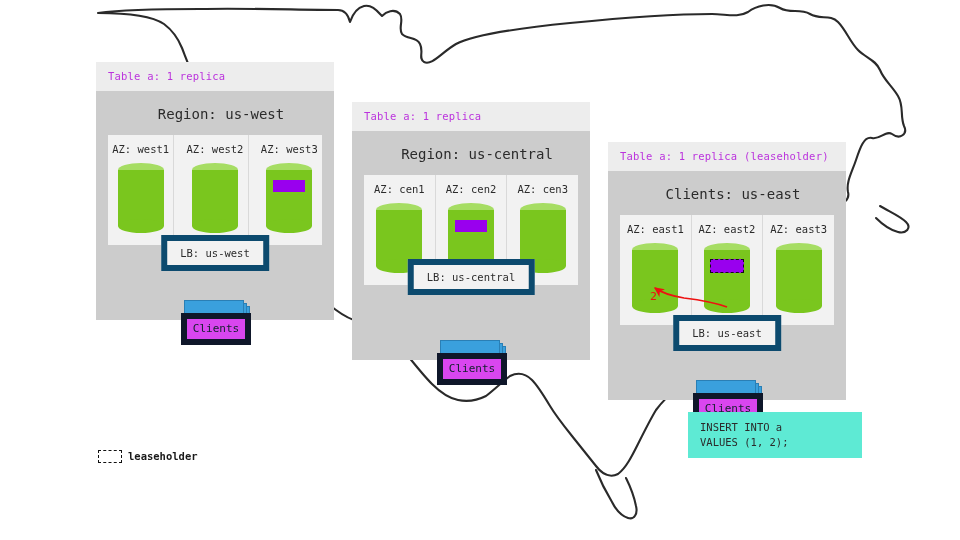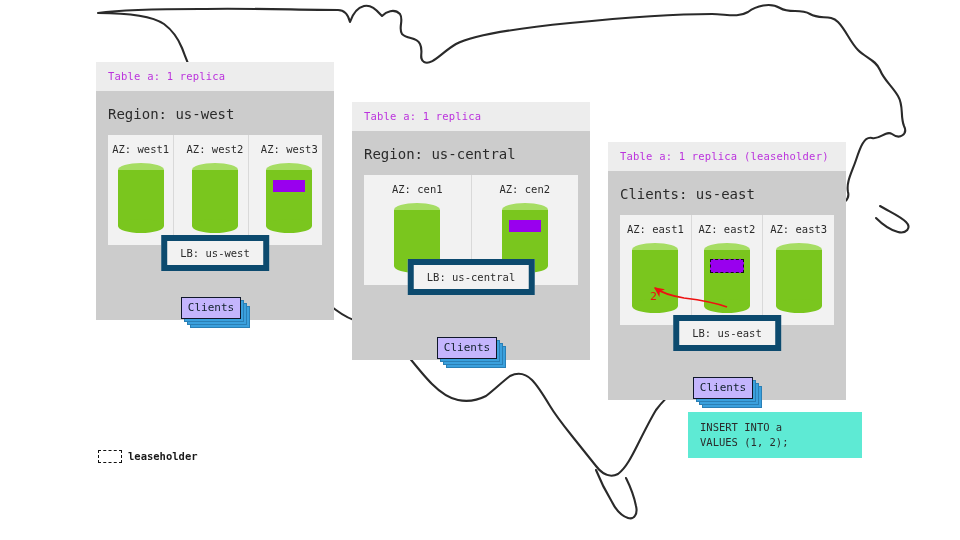--- a/index.html
+++ b/index.html
@@ -15,21 +15,21 @@
 
   
   .region{position:absolute;z-index:3;}
   .region-head{
     background:#ededed;color:#bb33dd;
     font-size:10.5px;line-height:1;
     padding:9px 0 9px 12px;letter-spacing:.2px;
     white-space:nowrap;
     margin-top:12px;
   }
-  .region-body{background:#cccccc;padding:0 0 0 0;}
+  .region-body{background:#cccccc;padding:0 0 0 0;text-align:center;}
   .region-title{
     color:#2b2b2b;font-size:14px;line-height:1;
     padding:16px 0 14px 12px;white-space:nowrap;
   }
   .az-wrap{position:relative;margin:0 12px;}
   .az-row{display:flex;background:#f2f2f2;}
   .az{
     flex:1 1 0;position:relative;
     padding:9px 0 12px 0;
     display:flex;flex-direction:column;align-items:center;
@@ -67,22 +67,22 @@
     color:#2b2b2b;font-size:10.5px;line-height:1;
     padding:7px 13px;white-space:nowrap;
   }
 
   
   .clients-wrap{position:relative;z-index:4;}
   .clients-sheet{
     position:absolute;background:#3aa0dd;border:1px solid #2a7fb5;
   }
   .clients-front{
-    position:absolute;left:0;top:0;
-    background:#c4b5fd;border:1px solid #0f172a;
+    position:absolute;left:0;top:16px;
+    background:#d946ef;border:6px solid #0f172a;
     color:#10212b;font-size:11px;line-height:1;
     display:flex;align-items:center;justify-content:center;
     white-space:nowrap;
   }
 
   
   .sql{
     position:absolute;z-index:3;background:#5eead4;
     color:#2b2b2b;font-size:10.5px;line-height:15px;
     padding:8px 12px;white-space:pre;
@@ -239,20 +239,28 @@
           <div class="az">
             <div class="az-label">AZ: cen2</div>
             <div class="cyl" style="width:46px;height:72px;">
               <div class="top"></div>
               <div class="side"></div>
               <div class="bottom"></div>
               <div class="bar" style="left:7px;top:17px;width:32px;height:12px;"></div>
             </div>
           </div>
 
+          <div class="az">
+            <div class="az-label">AZ: cen3</div>
+            <div class="cyl" style="width:46px;height:72px;">
+              <div class="top"></div>
+              <div class="side"></div>
+              <div class="bottom"></div>
+            </div>
+          </div>
 
         </div>
         <div class="lb" style="left:50%;transform:translateX(-50%);top:84px;">LB: us-central</div>
       </div>
 
       <div class="clients-wrap" style="margin:52px auto 0;width:68px;height:30px;">
         <div class="clients-sheet" style="left:9px;top:9px;width:58px;height:20px;"></div>
         <div class="clients-sheet" style="left:6px;top:6px;width:58px;height:20px;"></div>
         <div class="clients-sheet" style="left:3px;top:3px;width:58px;height:20px;"></div>
         <div class="clients-front" style="width:58px;height:20px;">Clients</div>

